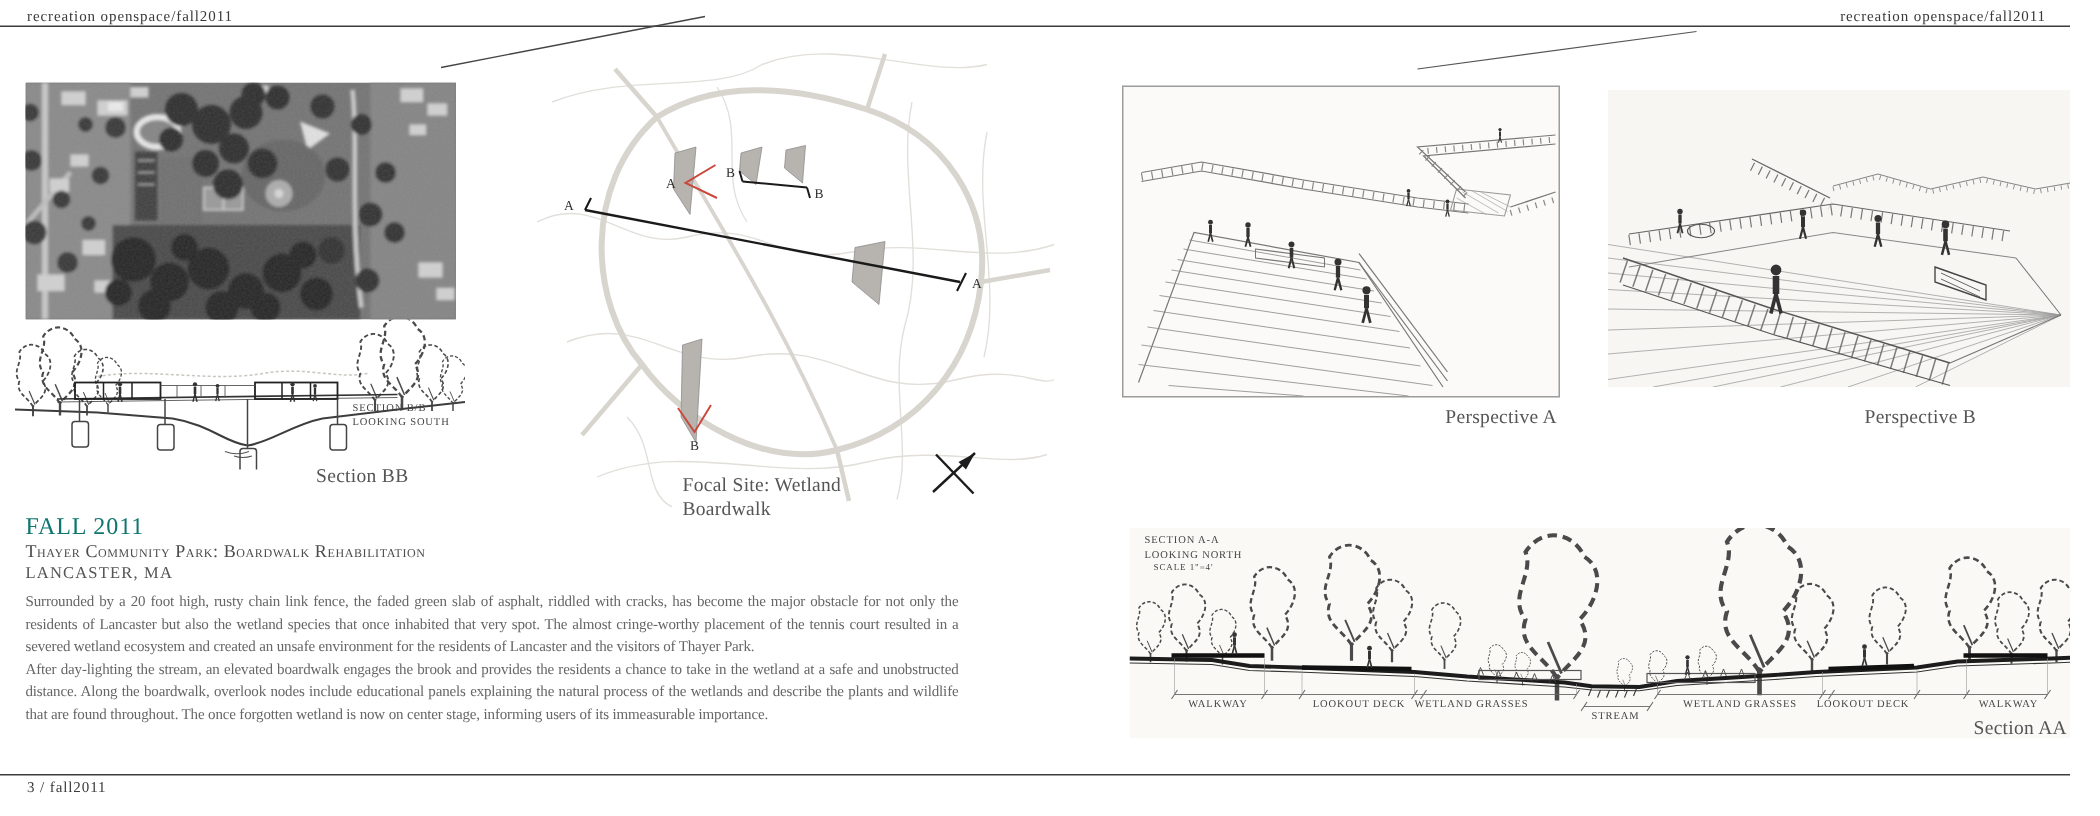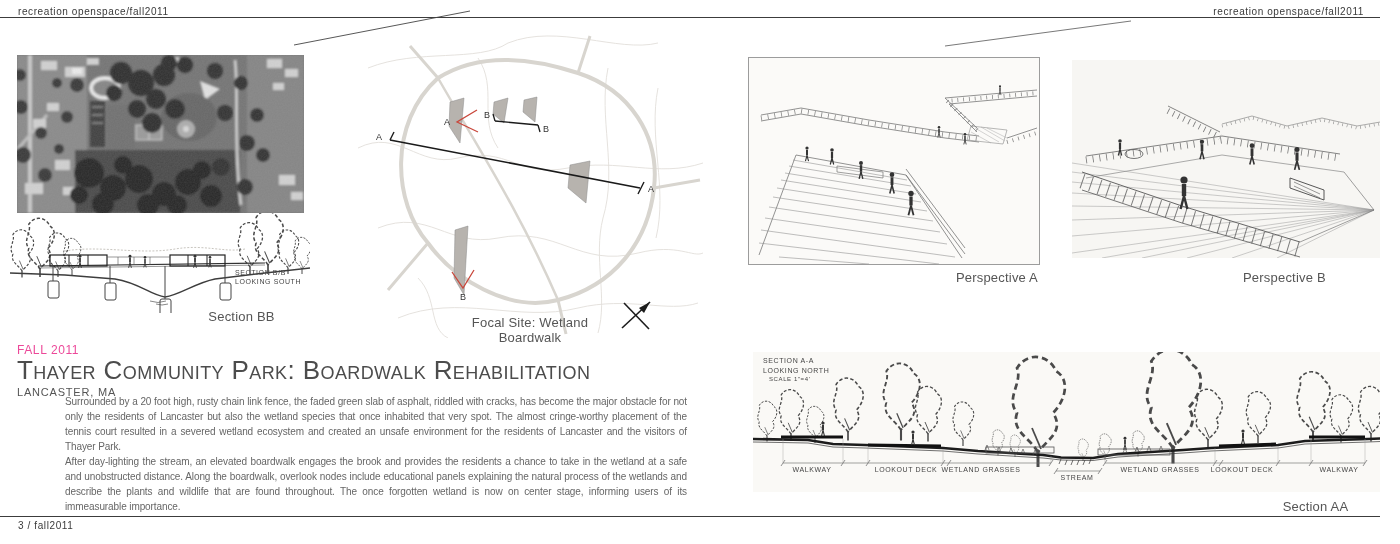--- a/index.html
+++ b/index.html
@@ -1,25 +1,25 @@
 <!DOCTYPE html>
 <html><head>
 <meta charset="utf-8">
 <style>
   html,body{margin:0;padding:0;background:#ffffff;}
   .page{position:relative;width:1380px;height:544px;background:#fff;overflow:hidden;
-        font-family:Liberation Sans, sans-serif;color:#444;}
+        font-family:Liberation Serif, serif;color:#444;}
   .abs{position:absolute;}
   .hdr{font-size:10px;color:#3a3a3a;letter-spacing:.6px;}
   .rule{position:absolute;left:0;right:0;border-top:1px solid #3c3c3c;height:0;}
   .caption{font-size:13px;color:#555;letter-spacing:.2px;}
   .hand{font-size:7px;color:#454545;letter-spacing:.6px;line-height:1.3;white-space:nowrap;}
   .hand.ctr{transform:translateX(-50%);}
-  .season{font-size:12px;color:#ec4899;letter-spacing:.6px;}
-  .title-main{font-size:26px;color:#4c4c4c;font-variant:small-caps;letter-spacing:.4px;line-height:1.05;}
+  .season{font-size:16px;color:#0f766e;letter-spacing:.6px;}
+  .title-main{font-size:12px;color:#4c4c4c;font-variant:small-caps;letter-spacing:.4px;line-height:1.05;}
   .title-loc{font-size:11px;color:#555;letter-spacing:.8px;margin-top:2px;}
   .body-text{font-size:10px;color:#666;line-height:1.5;letter-spacing:-0.1px;width:622px;text-align:justify;}
   .body-text + .body-text{margin-top:10px;}
   .figure{position:absolute;}
   svg{display:block;}
 </style>
 </head>
 <body>
 
 <svg width="0" height="0" style="position:absolute" aria-hidden="true">
@@ -235,21 +235,21 @@
       <g stroke="#c9473b" stroke-width="1.3" fill="none">
         <path d="M119,82 L99,94 L120,104"></path>
       </g>
       <text x="86" y="97" font-size="9" fill="#333">A</text>
       <g stroke="#c9473b" stroke-width="1.3" fill="none">
         <path d="M94,244 L105,260 L116,242"></path>
       </g>
       <text x="102" y="272" font-size="9" fill="#333">B</text>
     </svg>
   </div>
-  <div class="abs caption" style="left:455px;top:315px;width:150px;text-align:center;">Focal Site: Wetland Boardwalk</div>
+  <div class="abs caption" style="left:455px;top:315px;width:150px;text-align:left;">Focal Site: Wetland Boardwalk</div>
   <svg class="abs" style="left:620px;top:300px;" width="34" height="32">
     <line x1="2" y1="28" x2="30" y2="2" stroke="#1c1c1c" stroke-width="1.6"></line>
     <line x1="4" y1="3" x2="29" y2="29" stroke="#1c1c1c" stroke-width="1.6"></line>
     <polygon points="30,2 19,8 24,13" fill="#1c1c1c"></polygon>
   </svg>
 
   <div class="figure" style="left:748px;top:57px;width:290px;height:206px;border:1px solid #9c9c9c;background:#fbfaf8;">
     <svg width="290" height="206">
 
       <g fill="none">
@@ -344,21 +344,21 @@
   <div class="abs caption" style="left:1243px;top:270px;width:125px;text-align:left;">Perspective B</div>
 
   <div class="abs" style="left:17px;top:343px;">
     <div class="season">FALL 2011</div>
     <div style="display:inline-block;">
       <div class="title-main">Thayer Community Park: Boardwalk Rehabilitation</div>
       <div class="title-loc">LANCASTER, MA</div>
     </div>
   </div>
 
-  <div class="abs" style="left:17px;top:394px;margin-left:48px;">
+  <div class="abs" style="left:17px;top:394px;">
     <p class="body-text" style="margin:0;">Surrounded by a 20 foot high, rusty chain link fence, the faded green slab of asphalt, riddled with cracks, has become the major obstacle for not only the residents of Lancaster but also the wetland species that once inhabited that very spot. The almost cringe-worthy placement of the tennis court resulted in a severed wetland ecosystem and created an unsafe environment for the residents of Lancaster and the visitors of Thayer Park.</p>
     <p class="body-text" style="margin:0;">After day-lighting the stream, an elevated boardwalk engages the brook and provides the residents a chance to take in the wetland at a safe and unobstructed distance. Along the boardwalk, overlook nodes include educational panels explaining the natural process of the wetlands and describe the plants and wildlife that are found throughout. The once forgotten wetland is now on center stage, informing users of its immeasurable importance.</p>
   </div>
 
   <div class="figure" style="left:753px;top:352px;width:640px;height:140px;">
     <svg width="640" height="140" style="background:#faf9f6;">
 
       <use href="#tree" transform="translate(14,84) scale(1.1)"></use>
       <use href="#tree" transform="translate(38,82) scale(1.4)"></use>
       <use href="#tree" transform="translate(62,86) scale(1.0)"></use>
@@ -447,19 +447,19 @@
     <div class="abs hand" style="left:10px;top:14px;">LOOKING NORTH</div>
     <div class="abs hand" style="left:16px;top:24px;font-size:6px;">SCALE 1"=4'</div>
     <div class="abs hand ctr" style="left:59px;top:113px;">WALKWAY</div>
     <div class="abs hand ctr" style="left:153px;top:113px;">LOOKOUT DECK</div>
     <div class="abs hand ctr" style="left:228px;top:113px;">WETLAND GRASSES</div>
     <div class="abs hand ctr" style="left:324px;top:121px;">STREAM</div>
     <div class="abs hand ctr" style="left:407px;top:113px;">WETLAND GRASSES</div>
     <div class="abs hand ctr" style="left:489px;top:113px;">LOOKOUT DECK</div>
     <div class="abs hand ctr" style="left:586px;top:113px;">WALKWAY</div>
   </div>
-  <div class="abs caption" style="left:1253px;top:499px;width:125px;text-align:center;">Section AA</div>
+  <div class="abs caption" style="left:1253px;top:477px;width:125px;text-align:right;">Section AA</div>
 
   <div class="rule" style="top:516px;"></div>
   <span class="abs hdr" style="left:18px;top:520px;">3  / fall2011</span>
   <span class="abs hdr" style="right:16px;top:546px;margin-left:48px;">fall2011  / 11</span>
 
 </div>
 
 </body></html>

